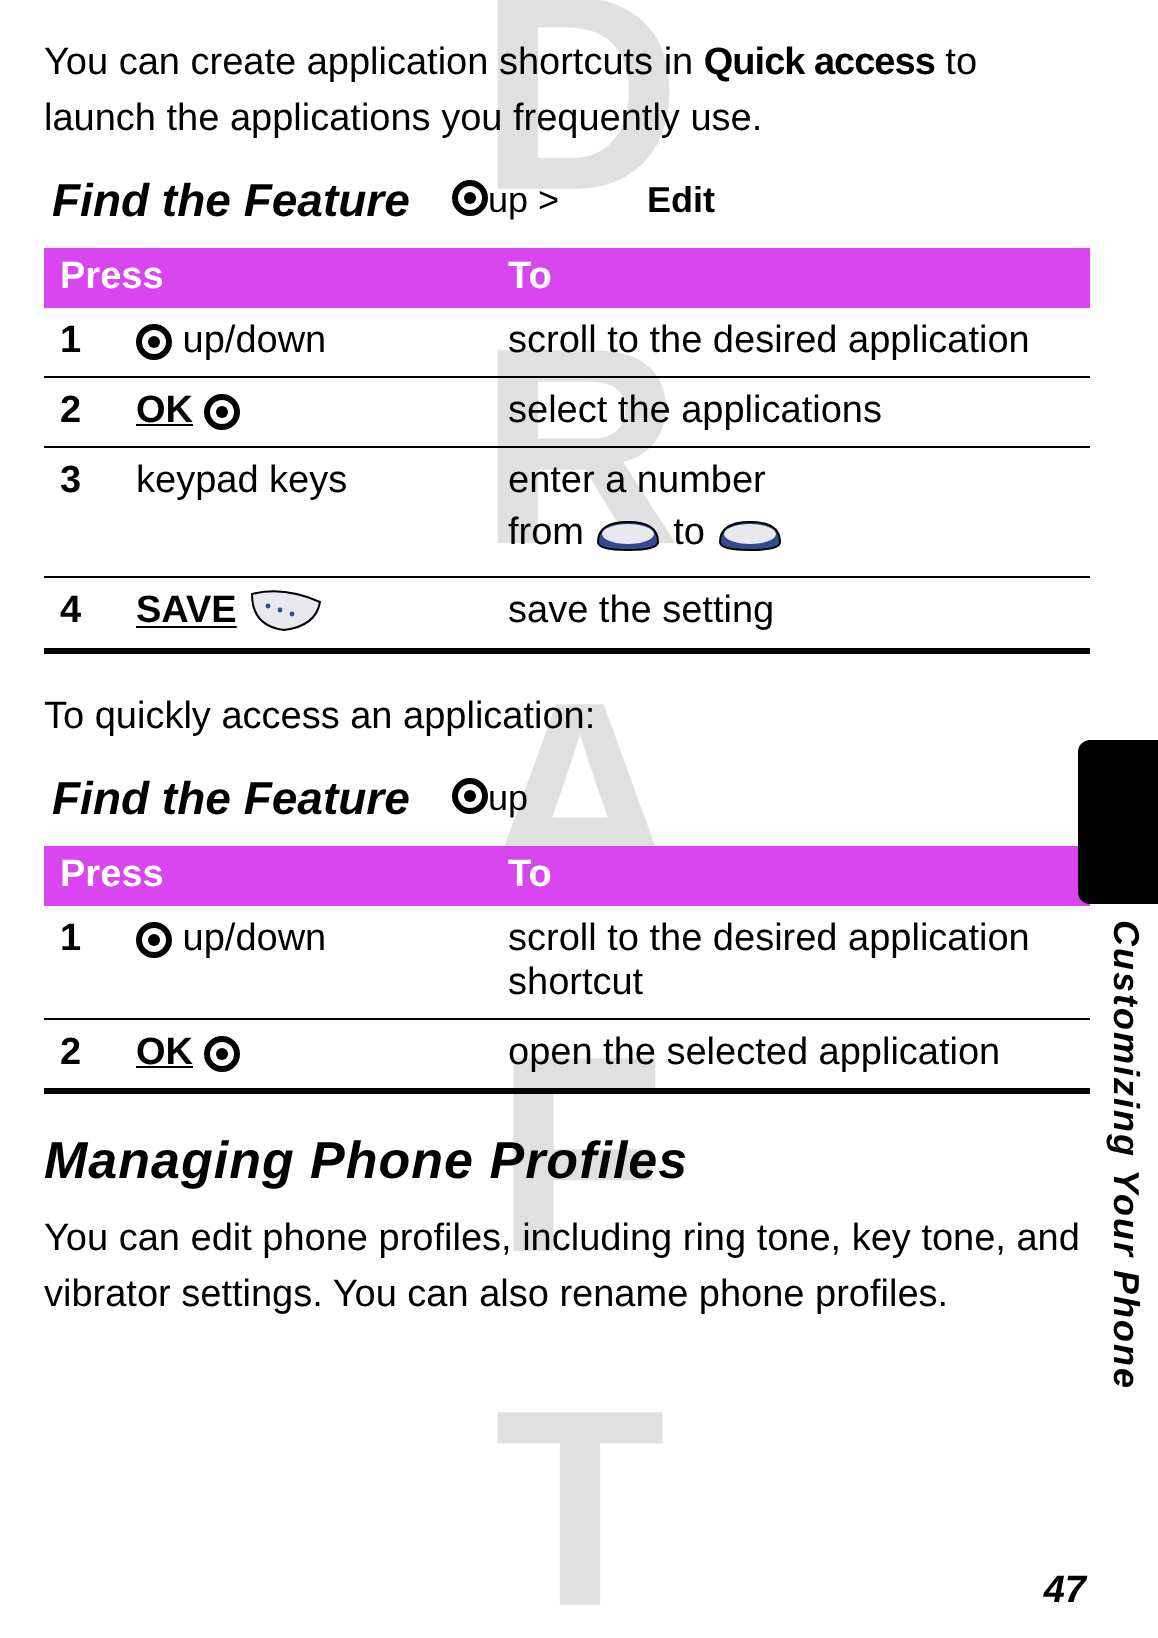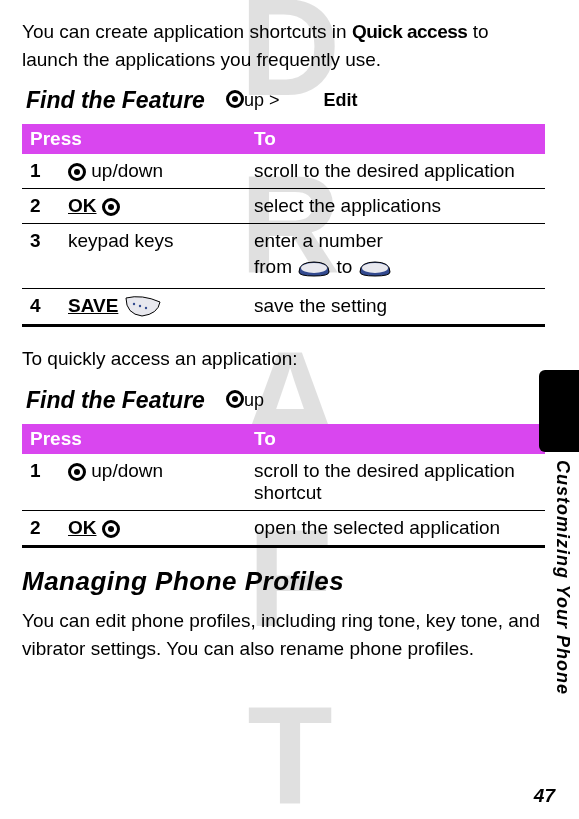--- a/index.html
+++ b/index.html
@@ -152,21 +152,21 @@
     top: 460px;
     font-style: italic;
     font-weight: 700;
     font-size: 18px;
     writing-mode: vertical-rl;
     letter-spacing: 1px;
     z-index: 2;
   }
   .page-num {
     position: absolute;
-    right: 24px;
+    right: 36px;
     bottom: 12px;
     font-style: italic;
     font-weight: 900;
     font-size: 19px;
     z-index: 2;
   }
   .lowerline {
     line-height: 1.6;
   }
 </style>

